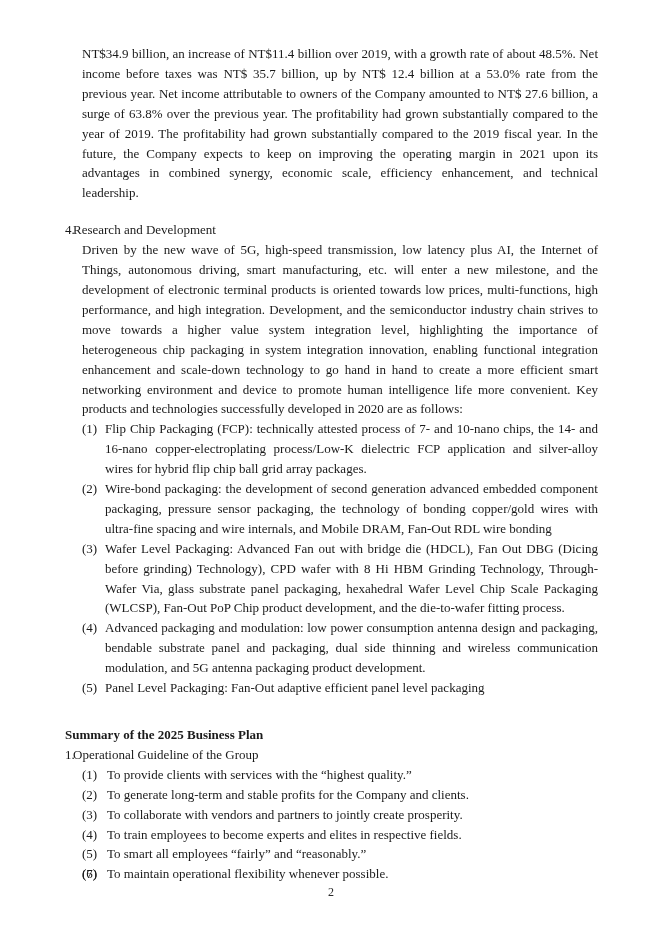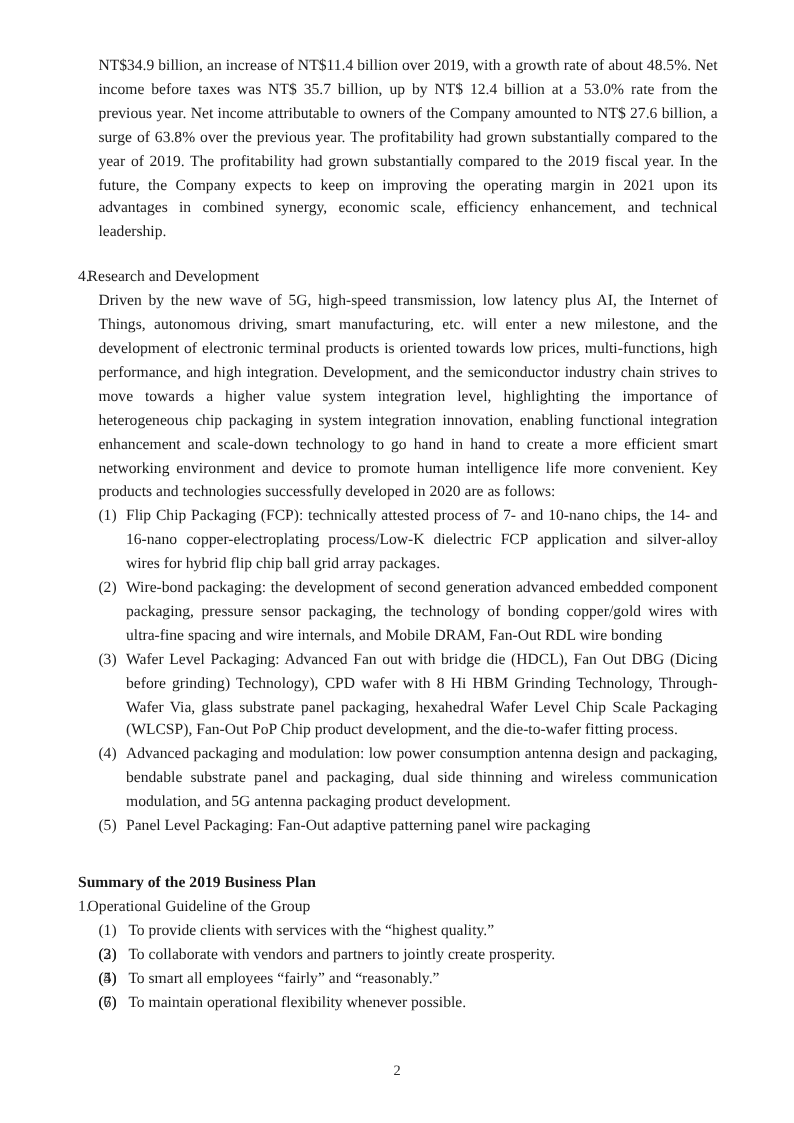--- a/index.html
+++ b/index.html
@@ -149,45 +149,47 @@
       <li class="paren-item">
         <span class="pmark">(3)</span>
         <span>Wafer Level Packaging: Advanced Fan out with bridge die (HDCL), Fan Out DBG (Dicing before grinding) Technology), CPD wafer with 8 Hi HBM Grinding Technology, Through-Wafer Via, glass substrate panel packaging, hexahedral Wafer Level Chip Scale Packaging (WLCSP), Fan-Out PoP Chip product development, and the die-to-wafer fitting process.</span>
       </li>
       <li class="paren-item">
         <span class="pmark">(4)</span>
         <span>Advanced packaging and modulation: low power consumption antenna design and packaging, bendable substrate panel and packaging, dual side thinning and wireless communication modulation, and 5G antenna packaging product development.</span>
       </li>
       <li class="paren-item">
         <span class="pmark">(5)</span>
-        <span>Panel Level Packaging: Fan-Out adaptive patterning panel wire packaging</span>
+        <span>Panel Level Packaging: Fan-Out adaptive efficient panel level packaging</span>
       </li>
     </ul>
 
-    <h2 class="section-heading">Summary of the 2019 Business Plan</h2>
+    <h2 class="section-heading">Summary of the 2025 Business Plan</h2>
 
     <div class="num-item tight">
       <span class="marker">1.</span>
       <div class="heading">Operational Guideline of the Group</div>
     </div>
 
     <ul class="paren-list loose">
       <li class="paren-item">
         <span class="pmark">(1)</span>
         <span>To provide clients with services with the “highest quality.”</span>
       </li>
       <li class="paren-item">
         <span class="pmark">(2)</span>
+        <span>To generate long-term and stable profits for the Company and clients.</span>
       </li>
       <li class="paren-item">
         <span class="pmark">(3)</span>
         <span>To collaborate with vendors and partners to jointly create prosperity.</span>
       </li>
       <li class="paren-item">
         <span class="pmark">(4)</span>
+        <span>To train employees to become experts and elites in respective fields.</span>
       </li>
       <li class="paren-item">
         <span class="pmark">(5)</span>
         <span>To smart all employees “fairly” and “reasonably.”</span>
       </li>
       <li class="paren-item">
         <span class="pmark">(6)</span>
       </li>
       <li class="paren-item">
         <span class="pmark">(7)</span>

